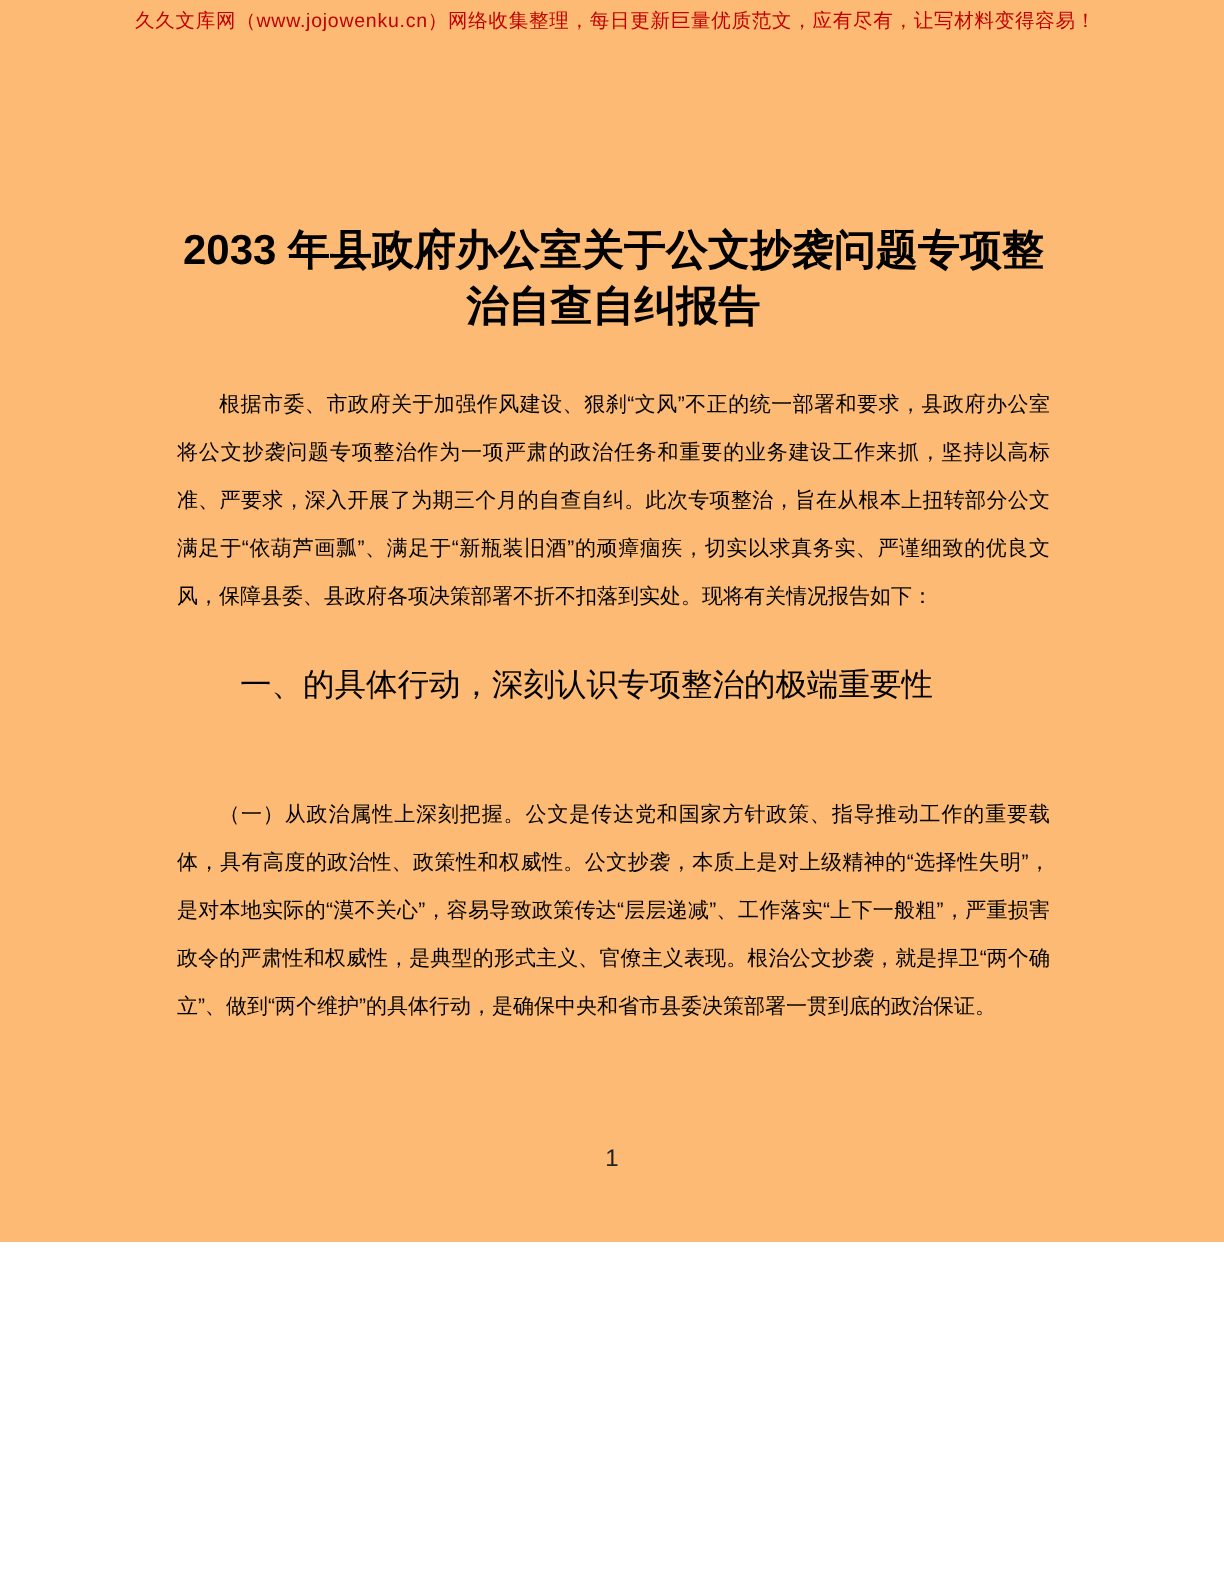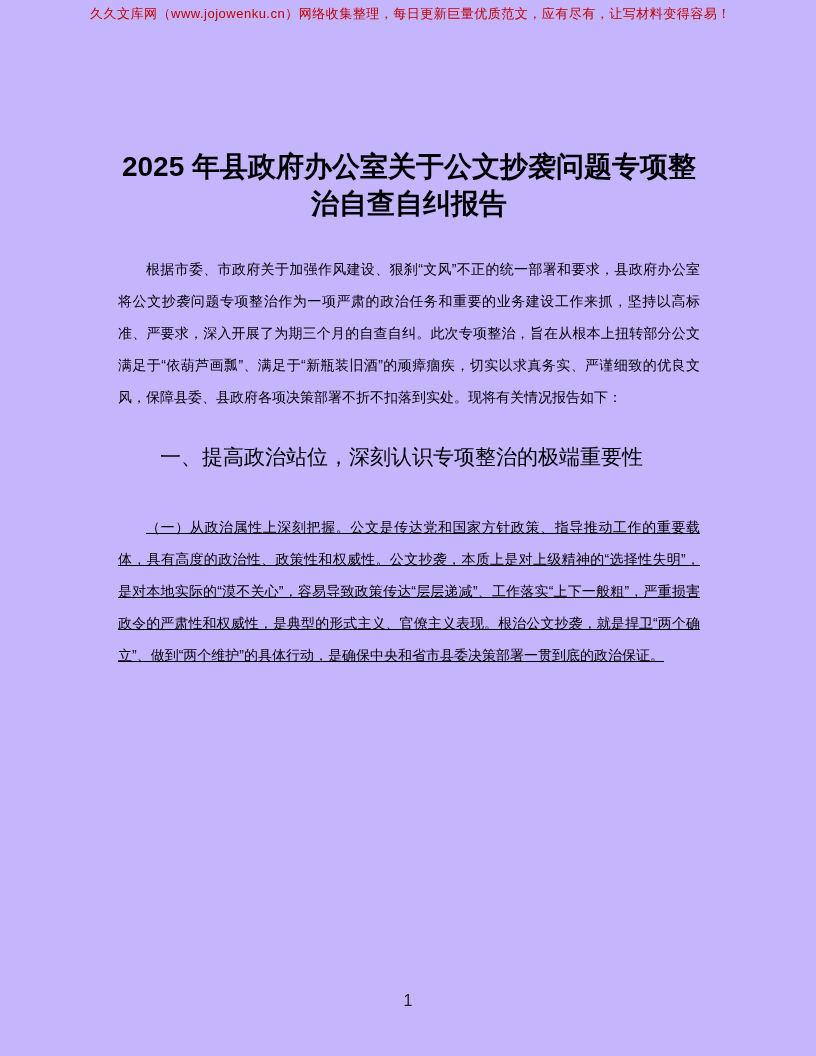--- a/index.html
+++ b/index.html
@@ -3,22 +3,22 @@
 <meta charset="utf-8">
 <style>
   html, body {
     margin: 0;
     padding: 0;
     background: #ffffff;
   }
   .page {
     position: relative;
     width: 816px;
-    height: 1056px;
-    background: #c4b5fd;
+    height: 828px;
+    background: #fdba74;
     overflow: hidden;
     font-family: "Liberation Sans", sans-serif;
     color: #000000;
   }
   .header-notice {
     position: absolute;
     top: 6px;
     left: 90px;
     right: 60px;
     font-size: 13px;
@@ -52,47 +52,46 @@
     margin-top: 31px;
   }
   .section-heading {
     font-size: 21px;
     line-height: 32px;
     text-indent: 2em;
     font-weight: normal;
     margin: 28px 0 0 0;
   }
   .para-2 {
-    margin-top: 38px;
-    text-decoration: underline;
+    margin-top: 53px;
   }
   .page-number {
     position: absolute;
     bottom: 46px;
     left: 0;
     width: 816px;
     text-align: center;
     font-size: 16px;
     color: #222222;
   }
 </style>
 </head>
 <body>
 
 <div class="page">
 
   <div class="header-notice">久久文库网（www.jojowenku.cn）网络收集整理，每日更新巨量优质范文，应有尽有，让写材料变得容易！</div>
 
   <div class="doc-body">
 
-    <h1 class="doc-title">2025 年县政府办公室关于公文抄袭问题专项整治自查自纠报告</h1>
+    <h1 class="doc-title">2033 年县政府办公室关于公文抄袭问题专项整治自查自纠报告</h1>
 
     <p class="para para-1">根据市委、市政府关于加强作风建设、狠刹“文风”不正的统一部署和要求，县政府办公室将公文抄袭问题专项整治作为一项严肃的政治任务和重要的业务建设工作来抓，坚持以高标准、严要求，深入开展了为期三个月的自查自纠。此次专项整治，旨在从根本上扭转部分公文满足于“依葫芦画瓢”、满足于“新瓶装旧酒”的顽瘴痼疾，切实以求真务实、严谨细致的优良文风，保障县委、县政府各项决策部署不折不扣落到实处。现将有关情况报告如下：</p>
 
-    <h2 class="section-heading">一、提高政治站位，深刻认识专项整治的极端重要性</h2>
+    <h2 class="section-heading">一、的具体行动，深刻认识专项整治的极端重要性</h2>
 
     <p class="para para-2">（一）从政治属性上深刻把握。公文是传达党和国家方针政策、指导推动工作的重要载体，具有高度的政治性、政策性和权威性。公文抄袭，本质上是对上级精神的“选择性失明”，是对本地实际的“漠不关心”，容易导致政策传达“层层递减”、工作落实“上下一般粗”，严重损害政令的严肃性和权威性，是典型的形式主义、官僚主义表现。根治公文抄袭，就是捍卫“两个确立”、做到“两个维护”的具体行动，是确保中央和省市县委决策部署一贯到底的政治保证。</p>
 
   </div>
 
   <div class="page-number">1</div>
 
 </div>
 
 </body></html>

